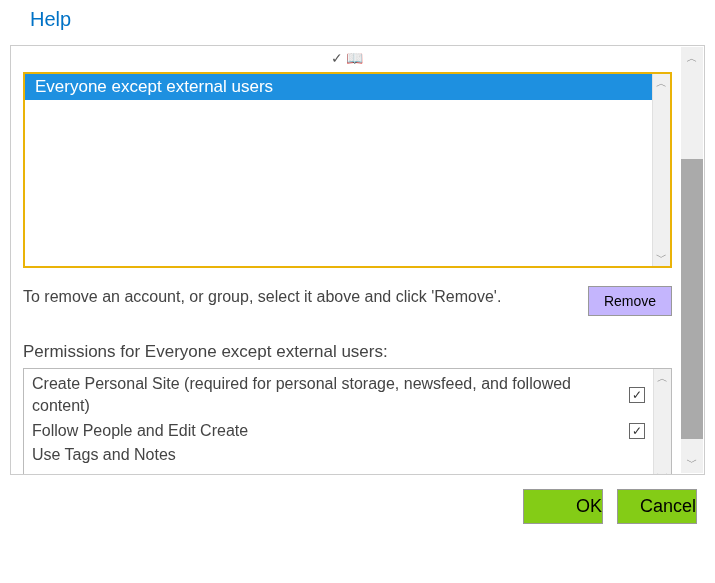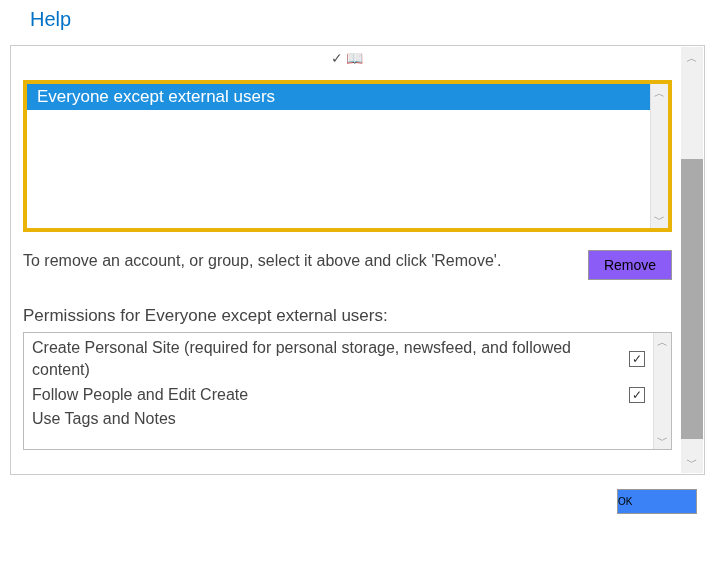--- a/index.html
+++ b/index.html
@@ -80,24 +80,24 @@
       padding: 0 32px 0 12px;
       height: 100%;
     }
     .toolbar-icons {
       text-align: center;
       height: 20px;
       color: #555;
       font-size: 14px;
     }
     .listbox {
-      border: 4px solid #eab308;
-      height: 152px;
-      position: relative;
-      margin-top: 10px;
+      border: 2px solid #eab308;
+      height: 196px;
+      position: relative;
+      margin-top: 2px;
     }
     .listbox-scrollbar {
       position: absolute;
       right: 0; top: 0; bottom: 0;
       width: 18px;
       background: #f0f0f0;
       border-left: 1px solid #e0e0e0;
     }
     .lb-arrow {
       height: 18px;
@@ -125,21 +125,21 @@
       gap: 12px;
     }
     .remove-text {
       font-size: 16px;
       color: #444;
       line-height: 1.4;
       flex: 1;
     }
     .remove-btn {
       border: 1px solid #999;
-      background: #8b5cf6;
+      background: #c4b5fd;
       padding: 6px 14px;
       font-size: 14px;
       cursor: pointer;
       min-width: 84px;
     }
     .perm-label {
       margin-top: 26px;
       font-size: 17px;
       color: #444;
     }
@@ -185,26 +185,26 @@
       margin-right: -42px;
     }
     .footer-buttons {
       display: flex;
       justify-content: flex-end;
       gap: 14px;
       padding: 14px 18px 0 0;
     }
     .footer-btn {
       border: 1px solid #999;
-      background: #3b82f6;
+      background: #84cc16;
       padding: 6px 0;
-      font-size: 10px;
+      font-size: 18px;
       cursor: pointer;
       min-width: 80px;
-      text-align: left;
+      text-align: right;
     }
     .chev { font-size: 11px; line-height: 1; }
     .cut { white-space: nowrap; overflow: hidden; }
   </style>
 </head>
 <body>
 
 <div class="header">
   <div class="help-link">Help</div>
 </div>
@@ -273,13 +273,14 @@
           </div>
         </div>
       </div>
 
     </div>
   </div>
 </div>
 
 <div class="footer-buttons">
   <button class="footer-btn">OK</button>
+  <button class="footer-btn">Cancel</button>
 </div>
 
 </body></html>

